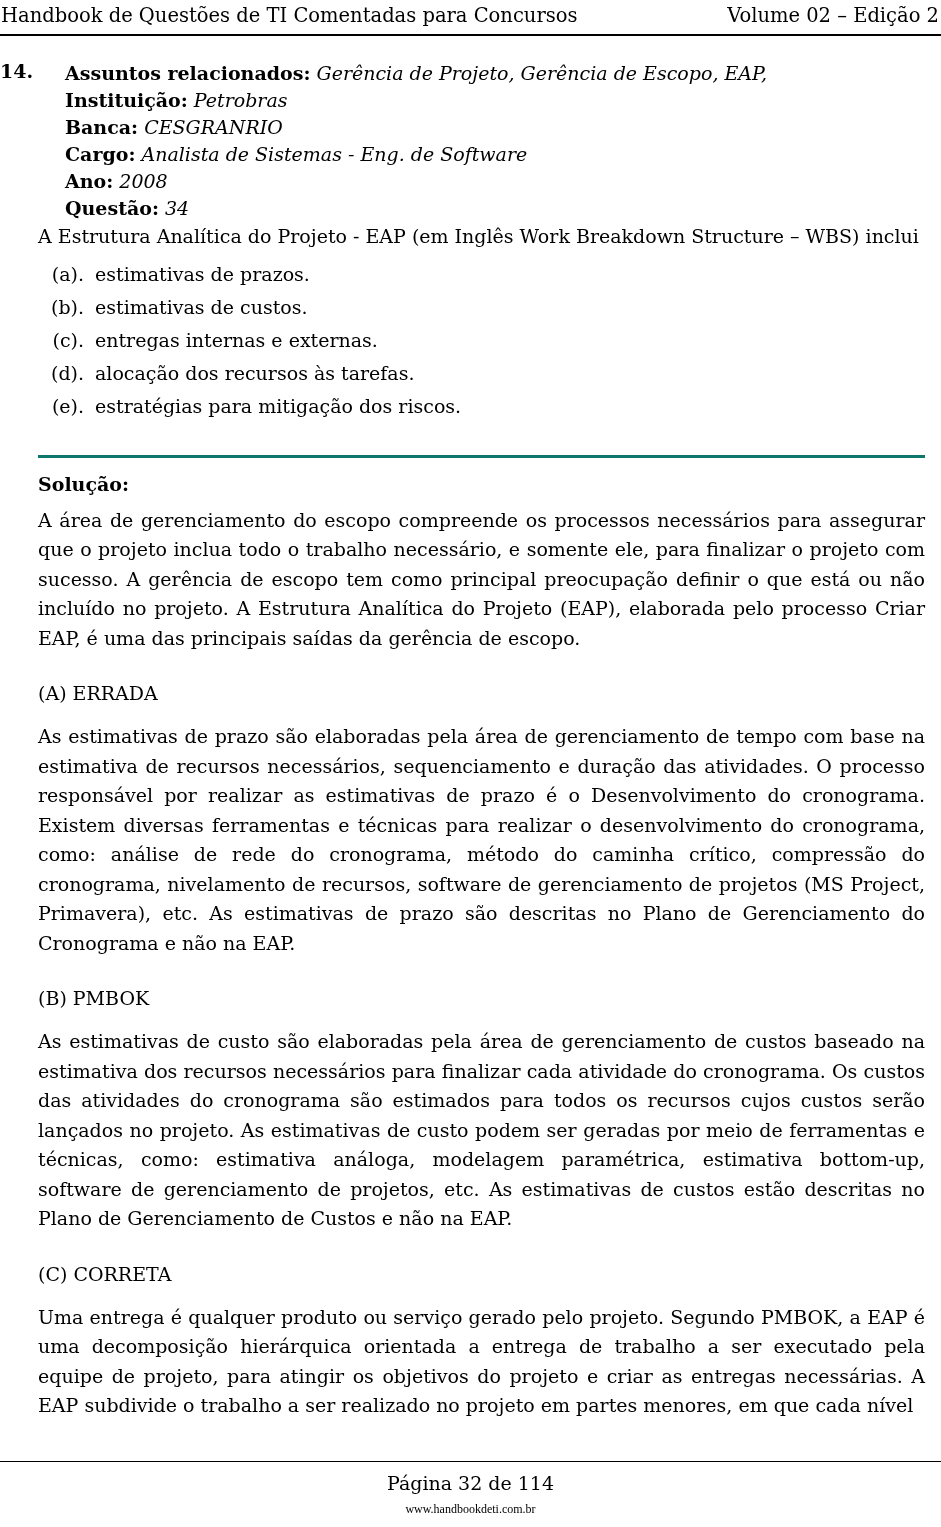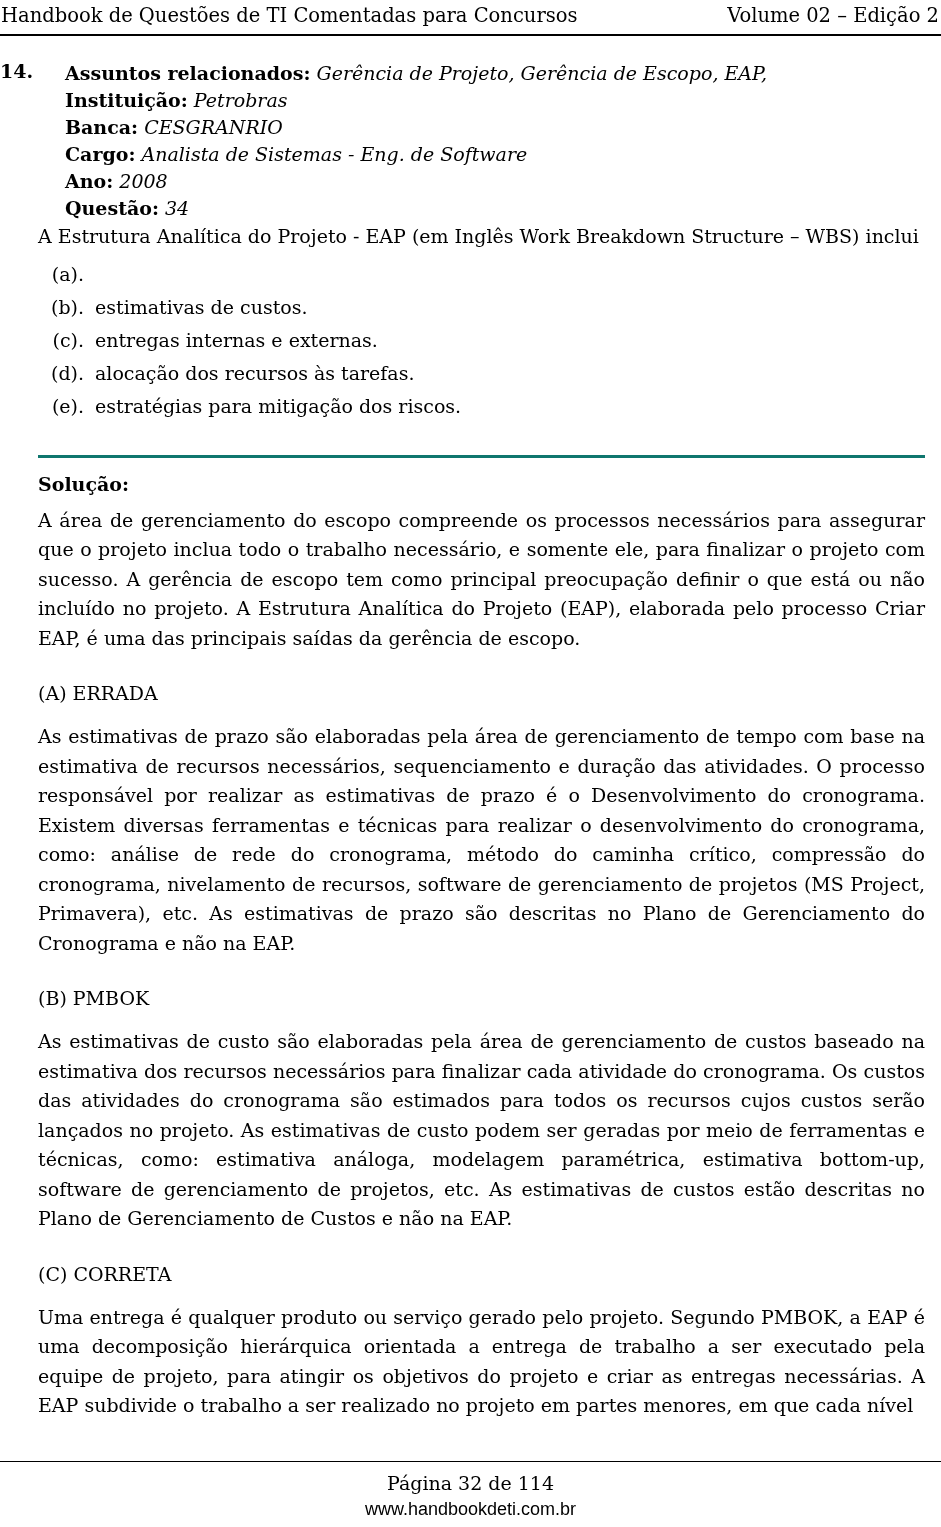--- a/index.html
+++ b/index.html
@@ -45,22 +45,22 @@
 
   .page-footer {
     flex:0 0 auto;
     border-top:1.5px solid #000;
     text-align:center;
     padding:8px 0 5px;
     margin-top:12px;
   }
   .footer-page { line-height:27px; }
   .footer-url {
-    font-family:Liberation Sans, sans-serif;
-    font-size:18px; line-height:25px;
+    font-family:Liberation Serif, serif;
+    font-size:12px; line-height:25px;
   }
 </style>
 </head>
 <body>
 
 <div class="page">
 
   <header class="page-header">
     <span>Handbook de Questões de TI Comentadas para Concursos</span>
     <span>Volume 02 – Edição 2</span>
@@ -94,20 +94,21 @@
       <div class="meta-line">
         <span class="meta-label">Questão:</span>
         <span class="meta-value">34</span>
       </div>
 
       <p class="stem">A Estrutura Analítica do Projeto - EAP (em Inglês Work Breakdown Structure – WBS) inclui</p>
 
       <div class="options">
         <div class="option">
           <span class="option-letter">(a).</span>
+          <span class="option-text">estimativas de prazos.</span>
         </div>
         <div class="option">
           <span class="option-letter">(b).</span>
           <span class="option-text">estimativas de custos.</span>
         </div>
         <div class="option">
           <span class="option-letter">(c).</span>
           <span class="option-text">entregas internas e externas.</span>
         </div>
         <div class="option">

